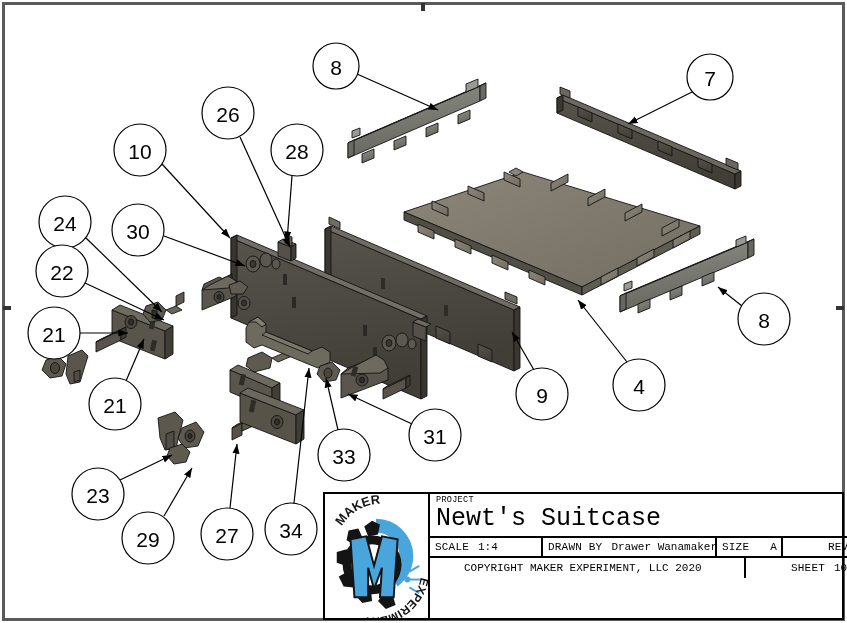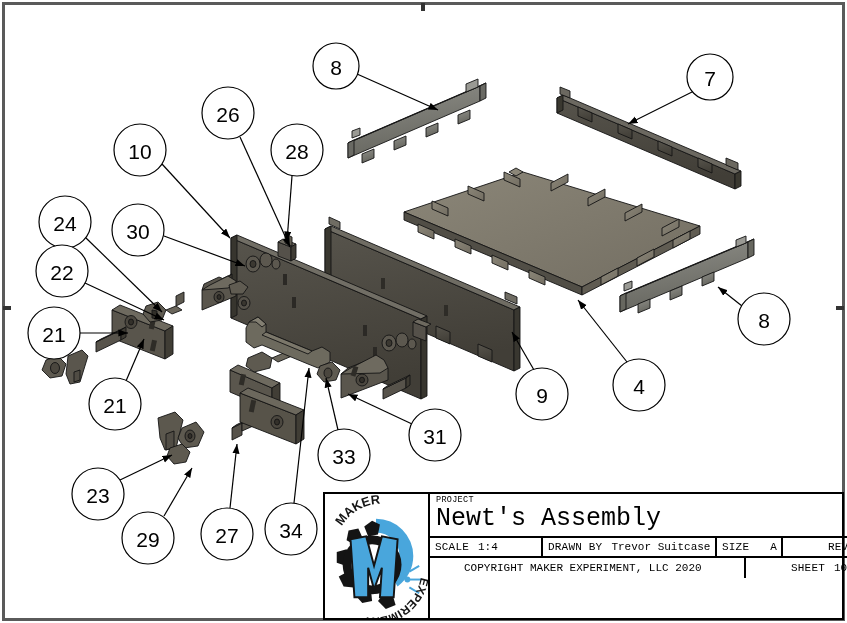--- a/index.html
+++ b/index.html
@@ -530,32 +530,32 @@
         <text font-size="12" font-weight="bold" fill="#141414" font-family="'Liberation Sans',sans-serif">
           <textPath href="#arcBot" startOffset="2%">EXPERIMENT</textPath>
         </text>
       </svg>
     </div>
 
     <div id="tb-right">
 
       <div class="tb-project">
         <div class="tb-small-label">PROJECT</div>
-        <div class="tb-big-value">Newt's Assembly</div>
+        <div class="tb-big-value">Newt's Suitcase</div>
       </div>
 
 
       <div class="tb-meta-row">
         <div class="tb-cell c-scale">
           <span class="lbl">SCALE</span>
           <span class="val">1:4</span>
         </div>
         <div class="tb-cell c-drawn">
           <span class="lbl">DRAWN BY</span>
-          <span class="val">Trevor Suitcase</span>
+          <span class="val">Drawer Wanamaker</span>
         </div>
         <div class="tb-cell c-size">
           <span class="lbl">SIZE</span>
           <span class="val">A</span>
         </div>
         <div class="tb-cell c-rev">
           <span class="lbl">REV</span>
           <span class="val"></span>
         </div>
       </div>

